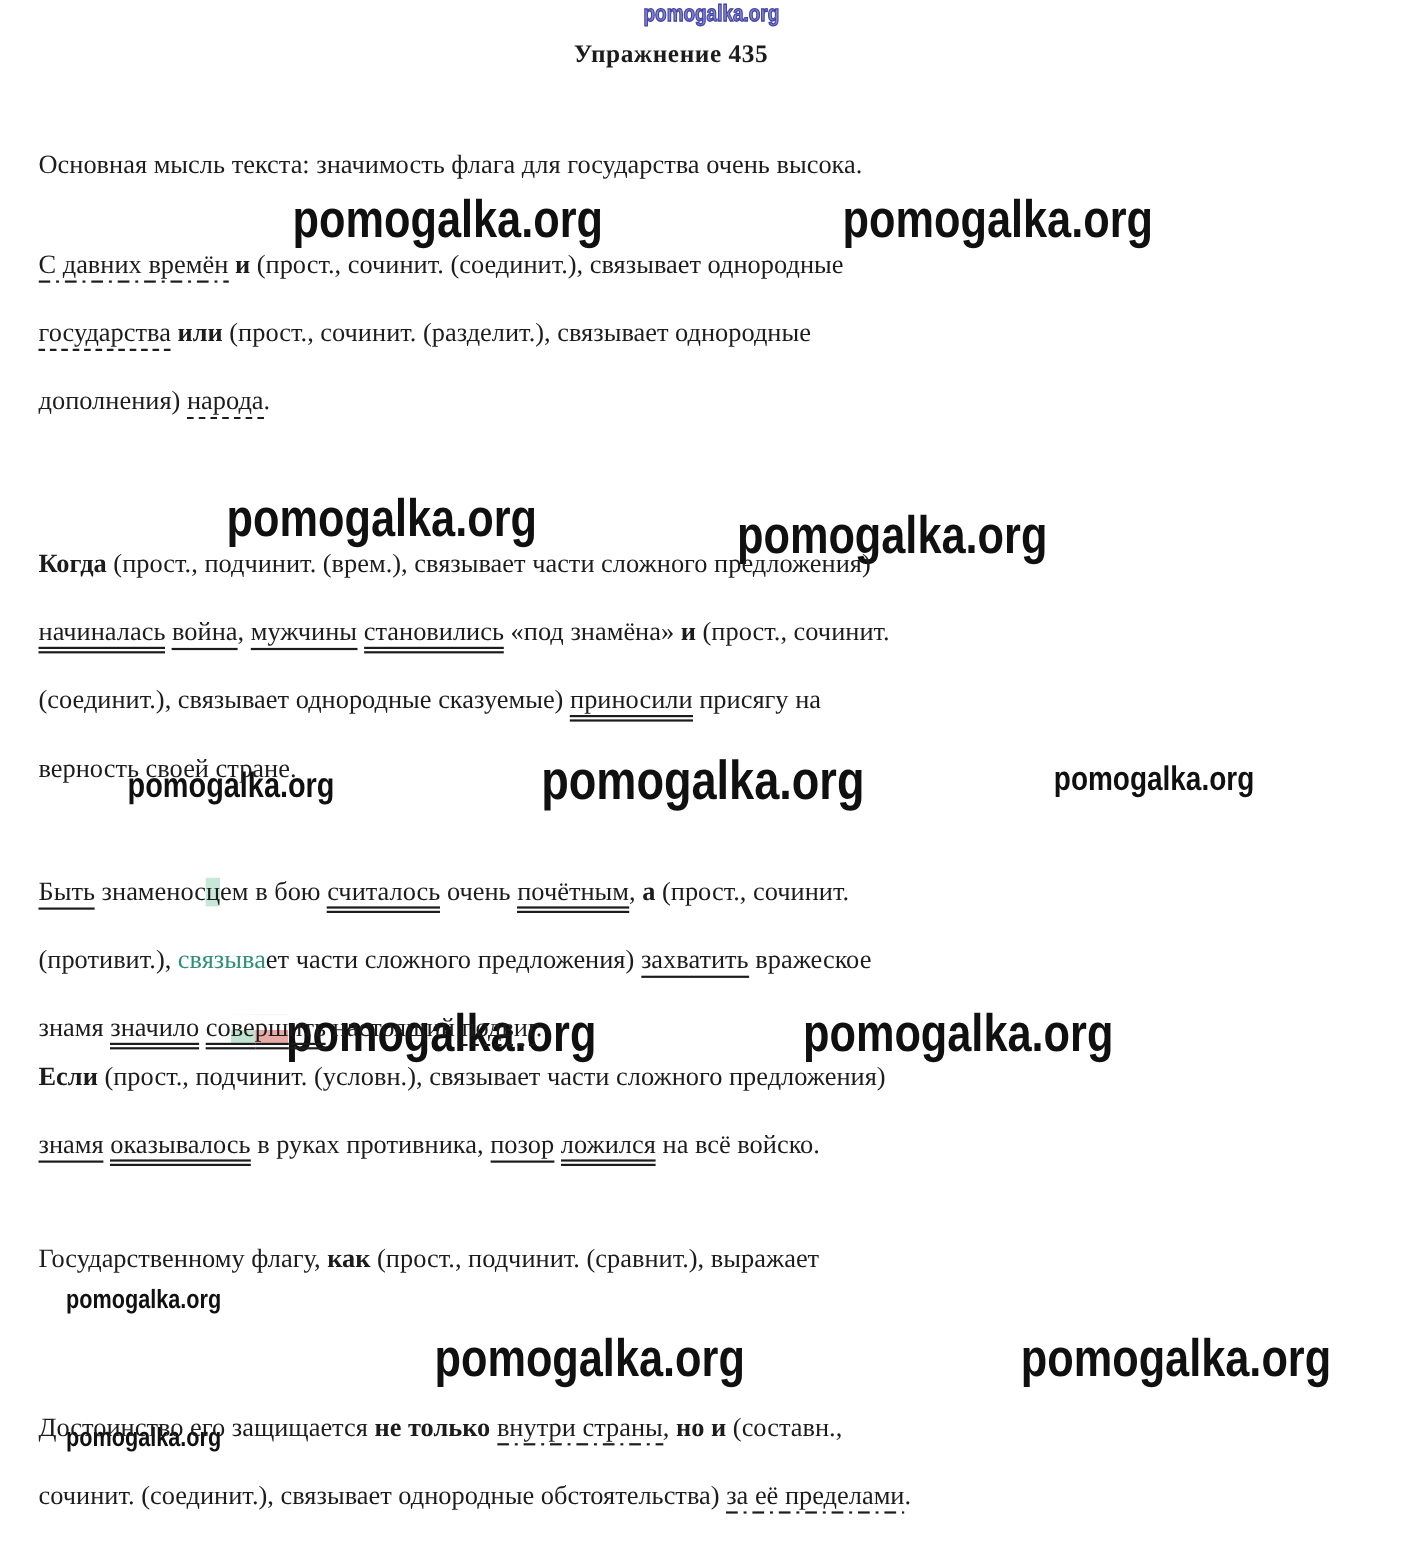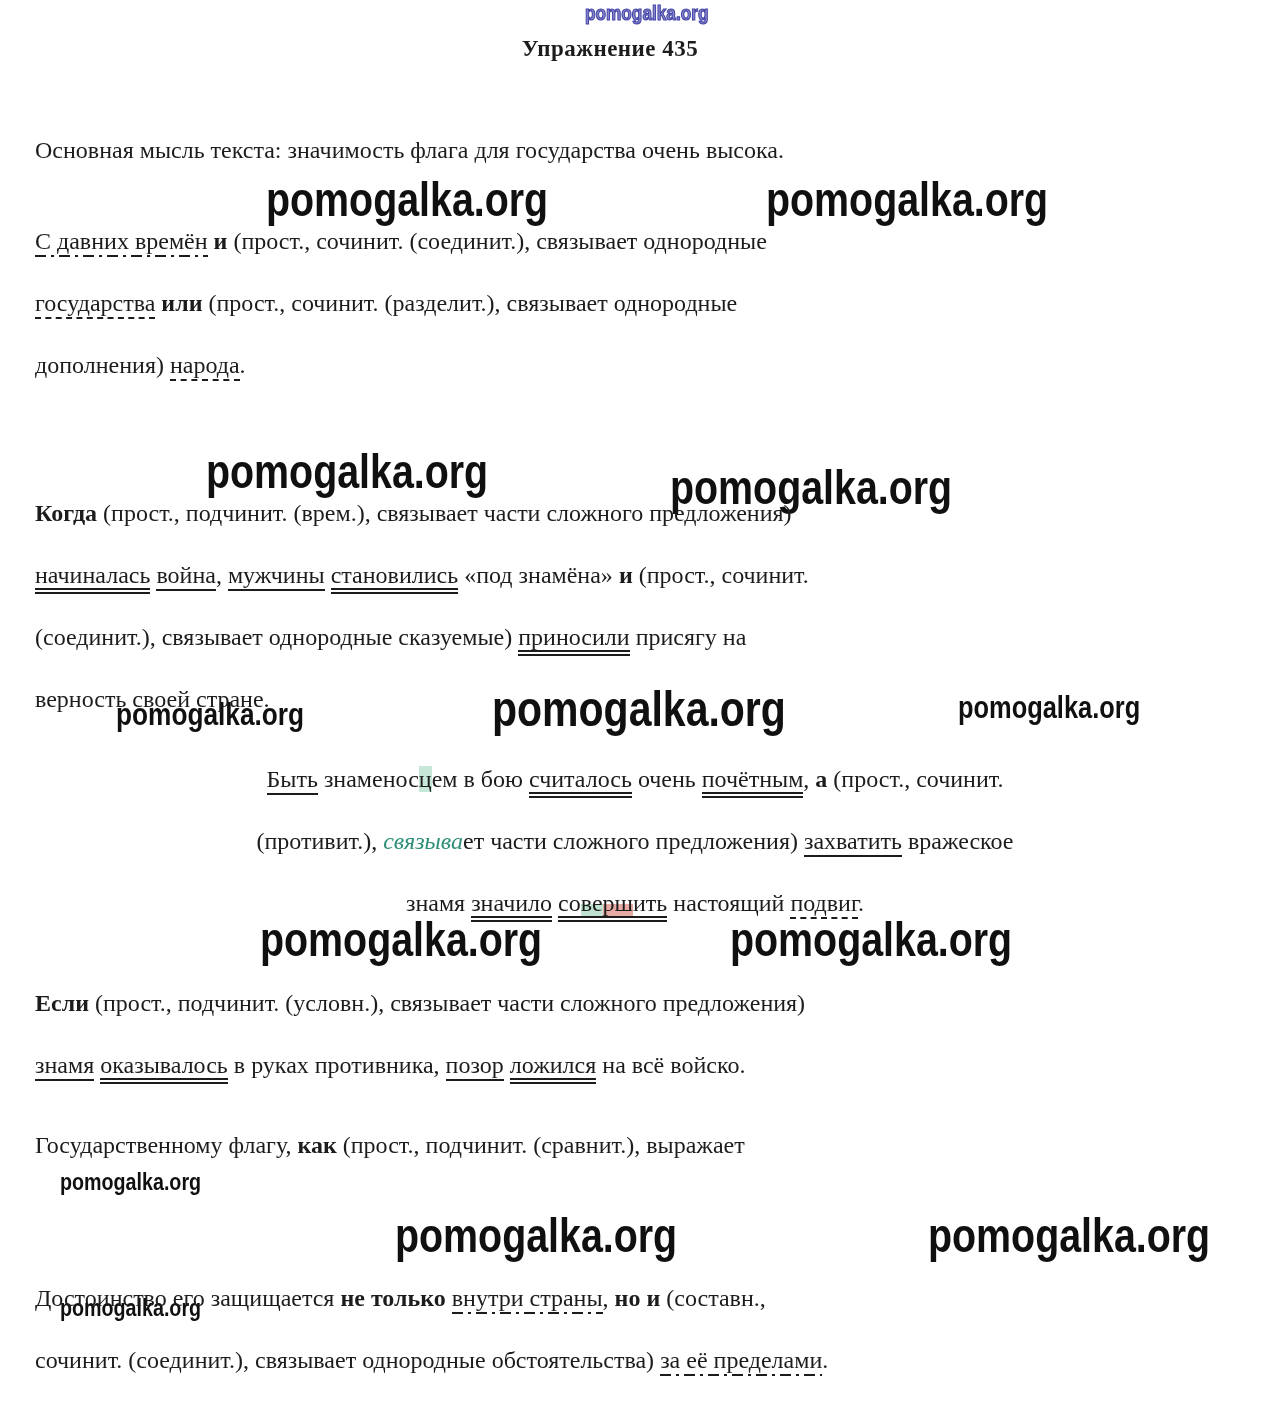--- a/index.html
+++ b/index.html
@@ -12,37 +12,37 @@
   
   .title{
     position:absolute;left:35px;top:36px;width:1150px;text-align:center;
     font-size:23px;font-weight:bold;letter-spacing:.5px;
   }
 
   
   .tblock{position:absolute;left:35px;width:1200px;font-size:24px;}
   .line{height:62px;line-height:62px;white-space:nowrap;}
   .bold{font-weight:bold;}
-  .c-teal{color:#2f8f78;font-style:italic;}
+  .c-teal{color:#2f8f78;}
   .hl-teal{background:#c7e7d8;}
   .hl-teal-half{background:linear-gradient(transparent 55%,#bfe3d0 55%);}
   .hl-pink-half{background:linear-gradient(transparent 55%,#e7aaa4 55%);}
   .u-solid{border-bottom:2px solid #1c1c1c;padding-bottom:1px;}
   .u-double{border-bottom:6px double #1c1c1c;}
   .u-dashed{border-bottom:2px dashed #1c1c1c;padding-bottom:1px;}
   .u-dashdot{
     background-image:repeating-linear-gradient(90deg,#1c1c1c 0 11px,transparent 11px 16px,#1c1c1c 16px 19px,transparent 19px 24px);
     background-repeat:repeat-x;background-position:0 100%;background-size:24px 2px;
     padding-bottom:3px;
   }
   #block-main-idea{top:119px;}
   #block-sentence-1{top:210px;}
   #block-sentence-2{top:482px;}
-  #block-sentence-3{top:748px;text-align:center;}
-  #block-sentence-4{top:972px;}
+  #block-sentence-3{top:780px;}
+  #block-sentence-4{top:948px;}
   #block-sentence-5{top:1114px;}
   #block-sentence-6{top:1267px;}
 
   
   .wm{
     position:absolute;font-family:"Liberation Sans","DejaVu Sans",sans-serif;
     font-weight:700;color:#101010;line-height:1;white-space:nowrap;
     transform:scaleX(.82);transform-origin:0 0;
   }
   .wm-outline{

